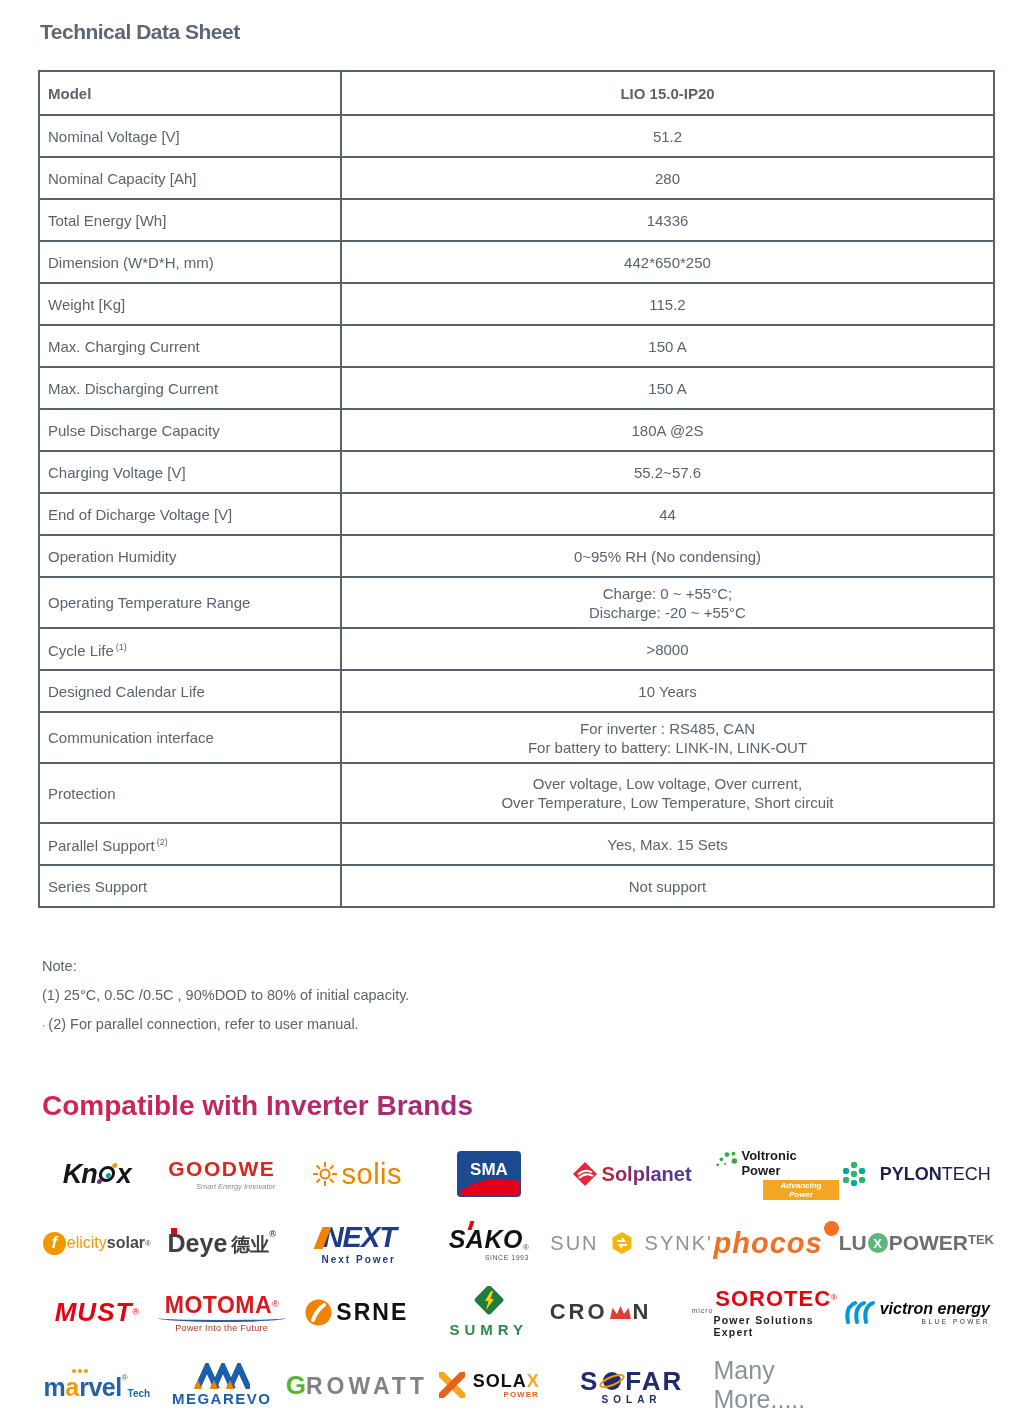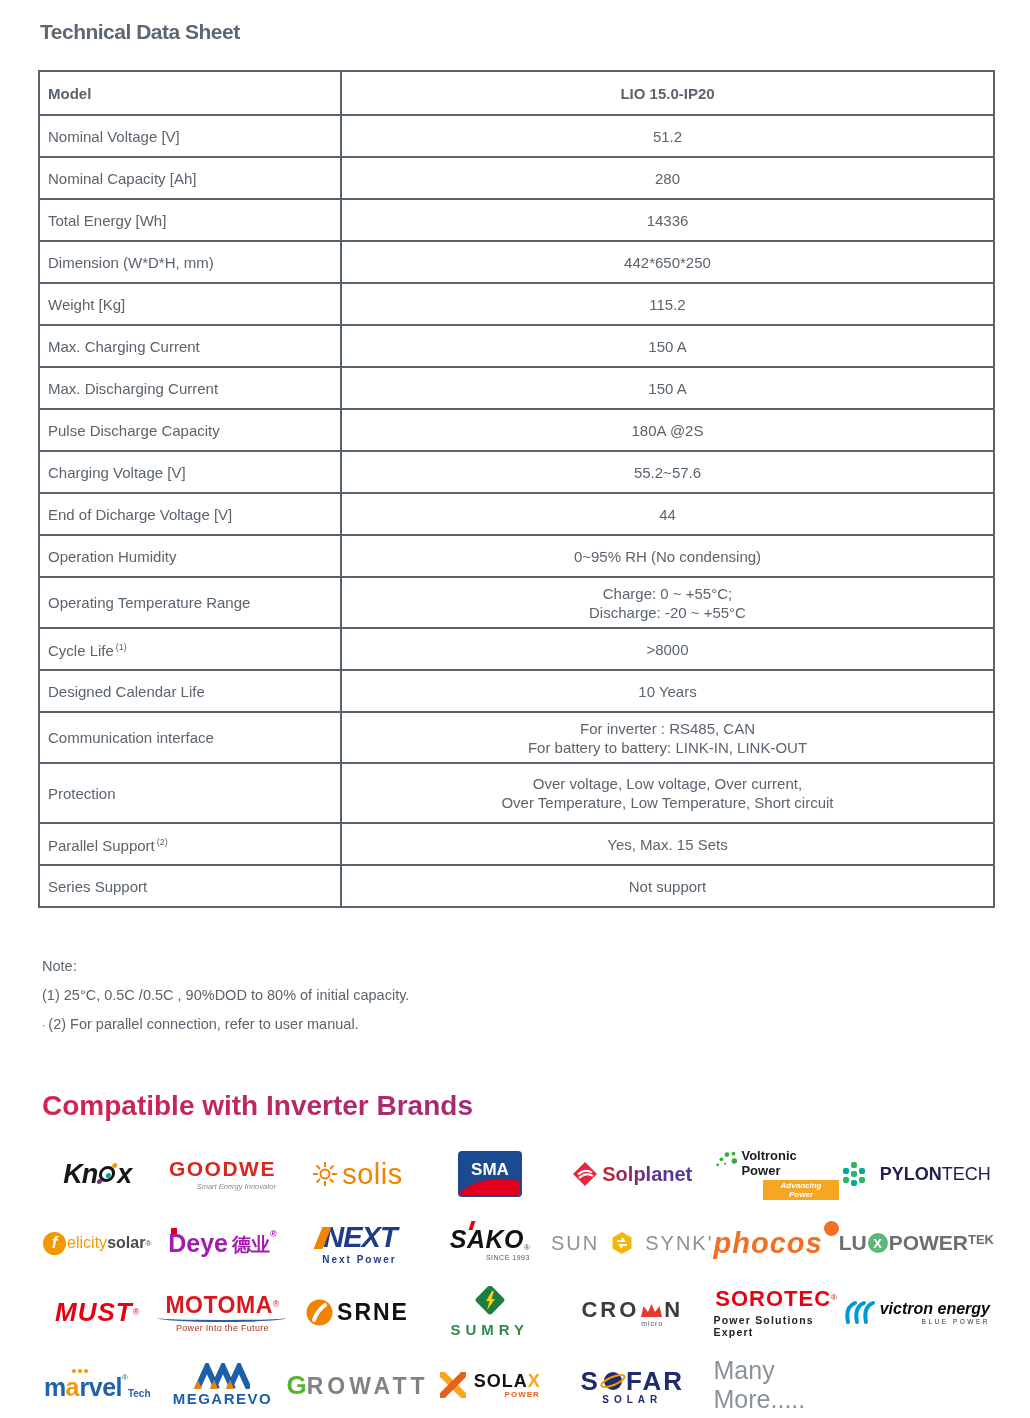--- a/index.html
+++ b/index.html
@@ -66,21 +66,21 @@
   .pylon-l { color:#20214f; font-weight:400; font-size:18px; }
 
   
   .felicity { display:flex; align-items:center; }
   .fel-icon { width:23px; height:23px; border-radius:50%; background:#f39800; color:#fff; font-weight:800; font-style:italic; display:inline-flex; align-items:center; justify-content:center; font-size:17px; margin-right:1px; }
   .fel-1 { color:#f39800; font-weight:400; font-size:16px; }
   .fel-2 { color:#4a4a4a; font-weight:700; font-size:16px; }
   .fel-reg { font-size:8px; vertical-align:super; color:#4a4a4a; }
 
   
-  .deye { color:#a21caf; font-weight:800; font-size:25px; display:flex; align-items:flex-start;justify-content:space-between; }
+  .deye { color:#404040; font-weight:800; font-size:25px; display:flex; align-items:flex-start;justify-content:space-between; }
   .deye-wrap { position:relative; }
   .deye-dot { position:absolute; width:6px; height:6px; background:#e60012; top:-1px; left:3px; }
   .deye-cn { font-size:19px; font-weight:600; margin-left:4px; margin-top:3px; }
   .deye-reg { font-size:9px; vertical-align:super; }
 
   
   .next-row { display:flex; align-items:center; }
   .next-slash { display:inline-block; width:9px; height:22px; background:#f08300; transform:skewX(-22deg); margin-right:-4px; }
   .next-t { color:#1f3b87; font-weight:900; font-style:italic; font-size:29px; letter-spacing:-1px; }
   .next-tag { color:#1f3b87; font-weight:700; font-size:10px; letter-spacing:2px; align-self:flex-end; margin-top:0px; }
@@ -121,21 +121,21 @@
 
   
   .srne { display:flex; align-items:center; gap:4px; }
   .srne-t { color:#111; font-weight:900; font-size:23px; letter-spacing:2px; }
 
   
   .sumry { display:flex; flex-direction:column; align-items:center; }
   .sumry-t { color:#2e8b4a; font-size:15px; font-weight:600; letter-spacing:5px; margin-top:1px; }
 
   
-  .crown { display:flex; flex-direction:column; }
+  .crown { display:flex; flex-direction:row; }
   .crown-row { display:flex; align-items:center; }
   .crown-t { color:#3b3b3b; font-weight:800; font-size:22px; letter-spacing:3px; }
   .crown-tag { font-size:7px; color:#555; letter-spacing:1px; margin-top:-3px; padding-left:40px; }
 
   
   .sorotec { display:flex; flex-direction:column; align-items:center; }
   .sorotec-t { color:#e60012; font-weight:900; font-size:22px; letter-spacing:1px; }
   .sorotec-reg { font-size:8px; color:#e60012; vertical-align:super; }
   .sorotec-tag { color:#222; font-weight:700; font-size:10.5px; letter-spacing:1.2px; margin-top:2px; }
 

